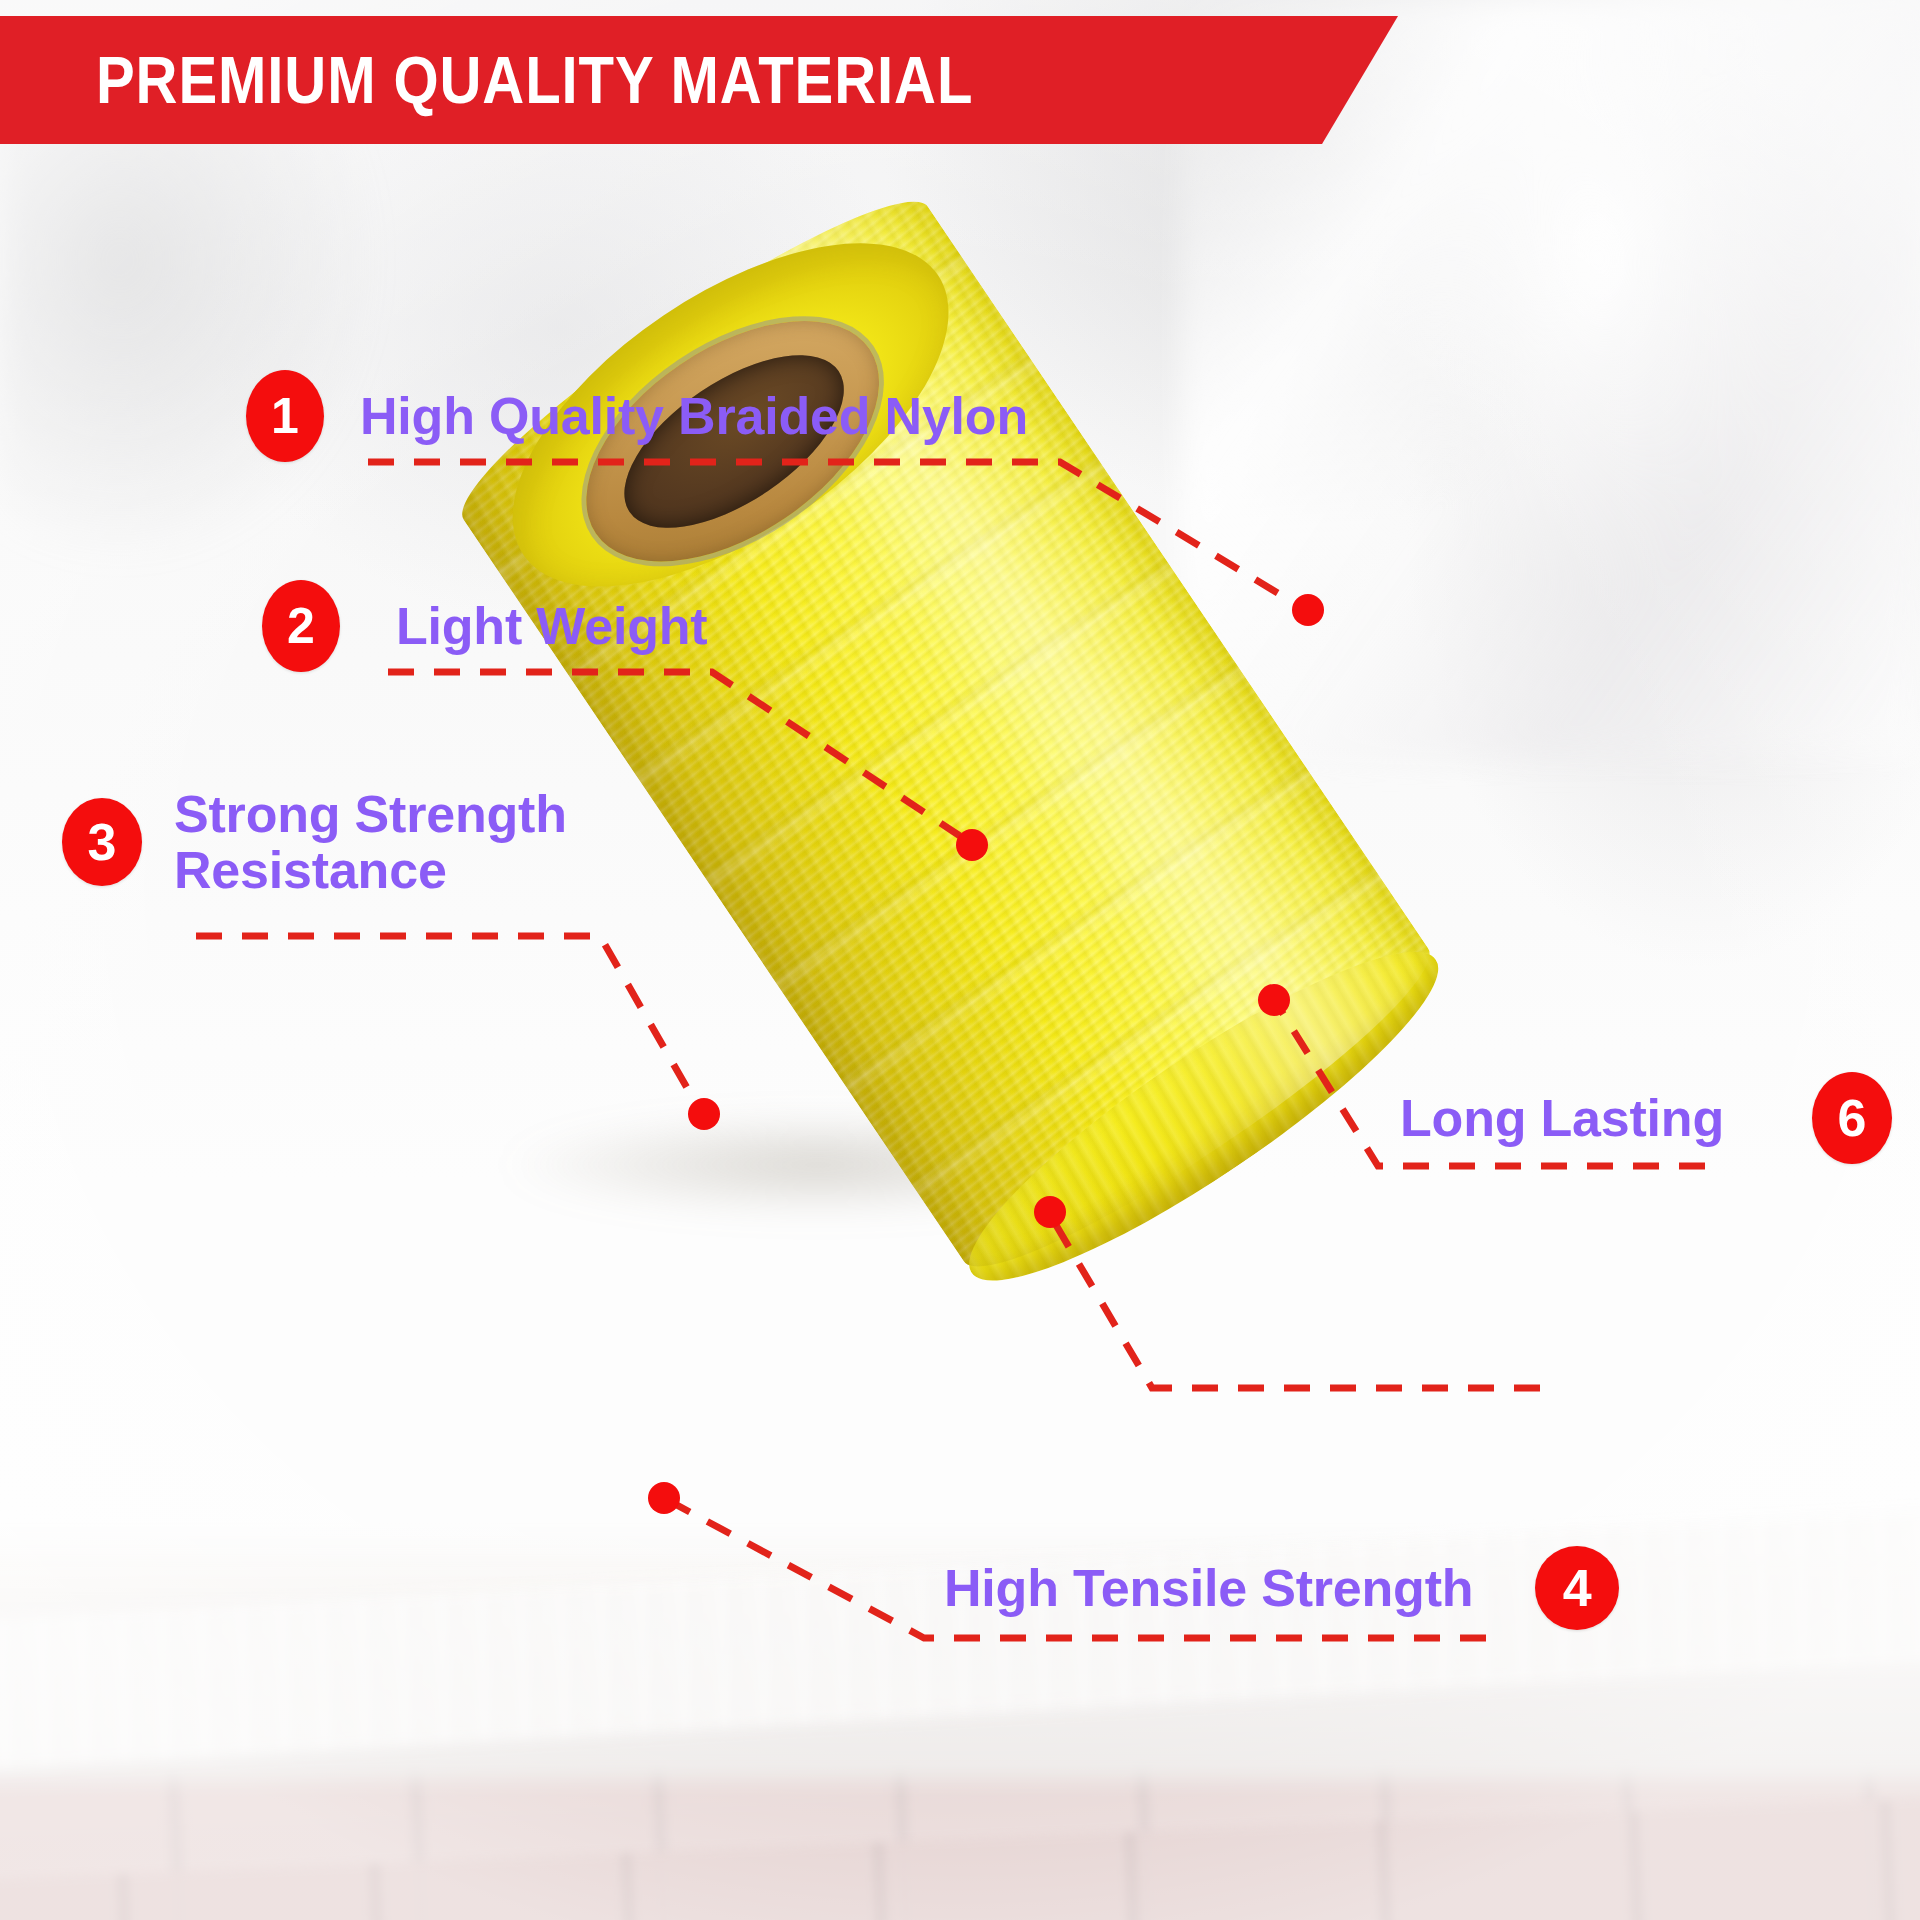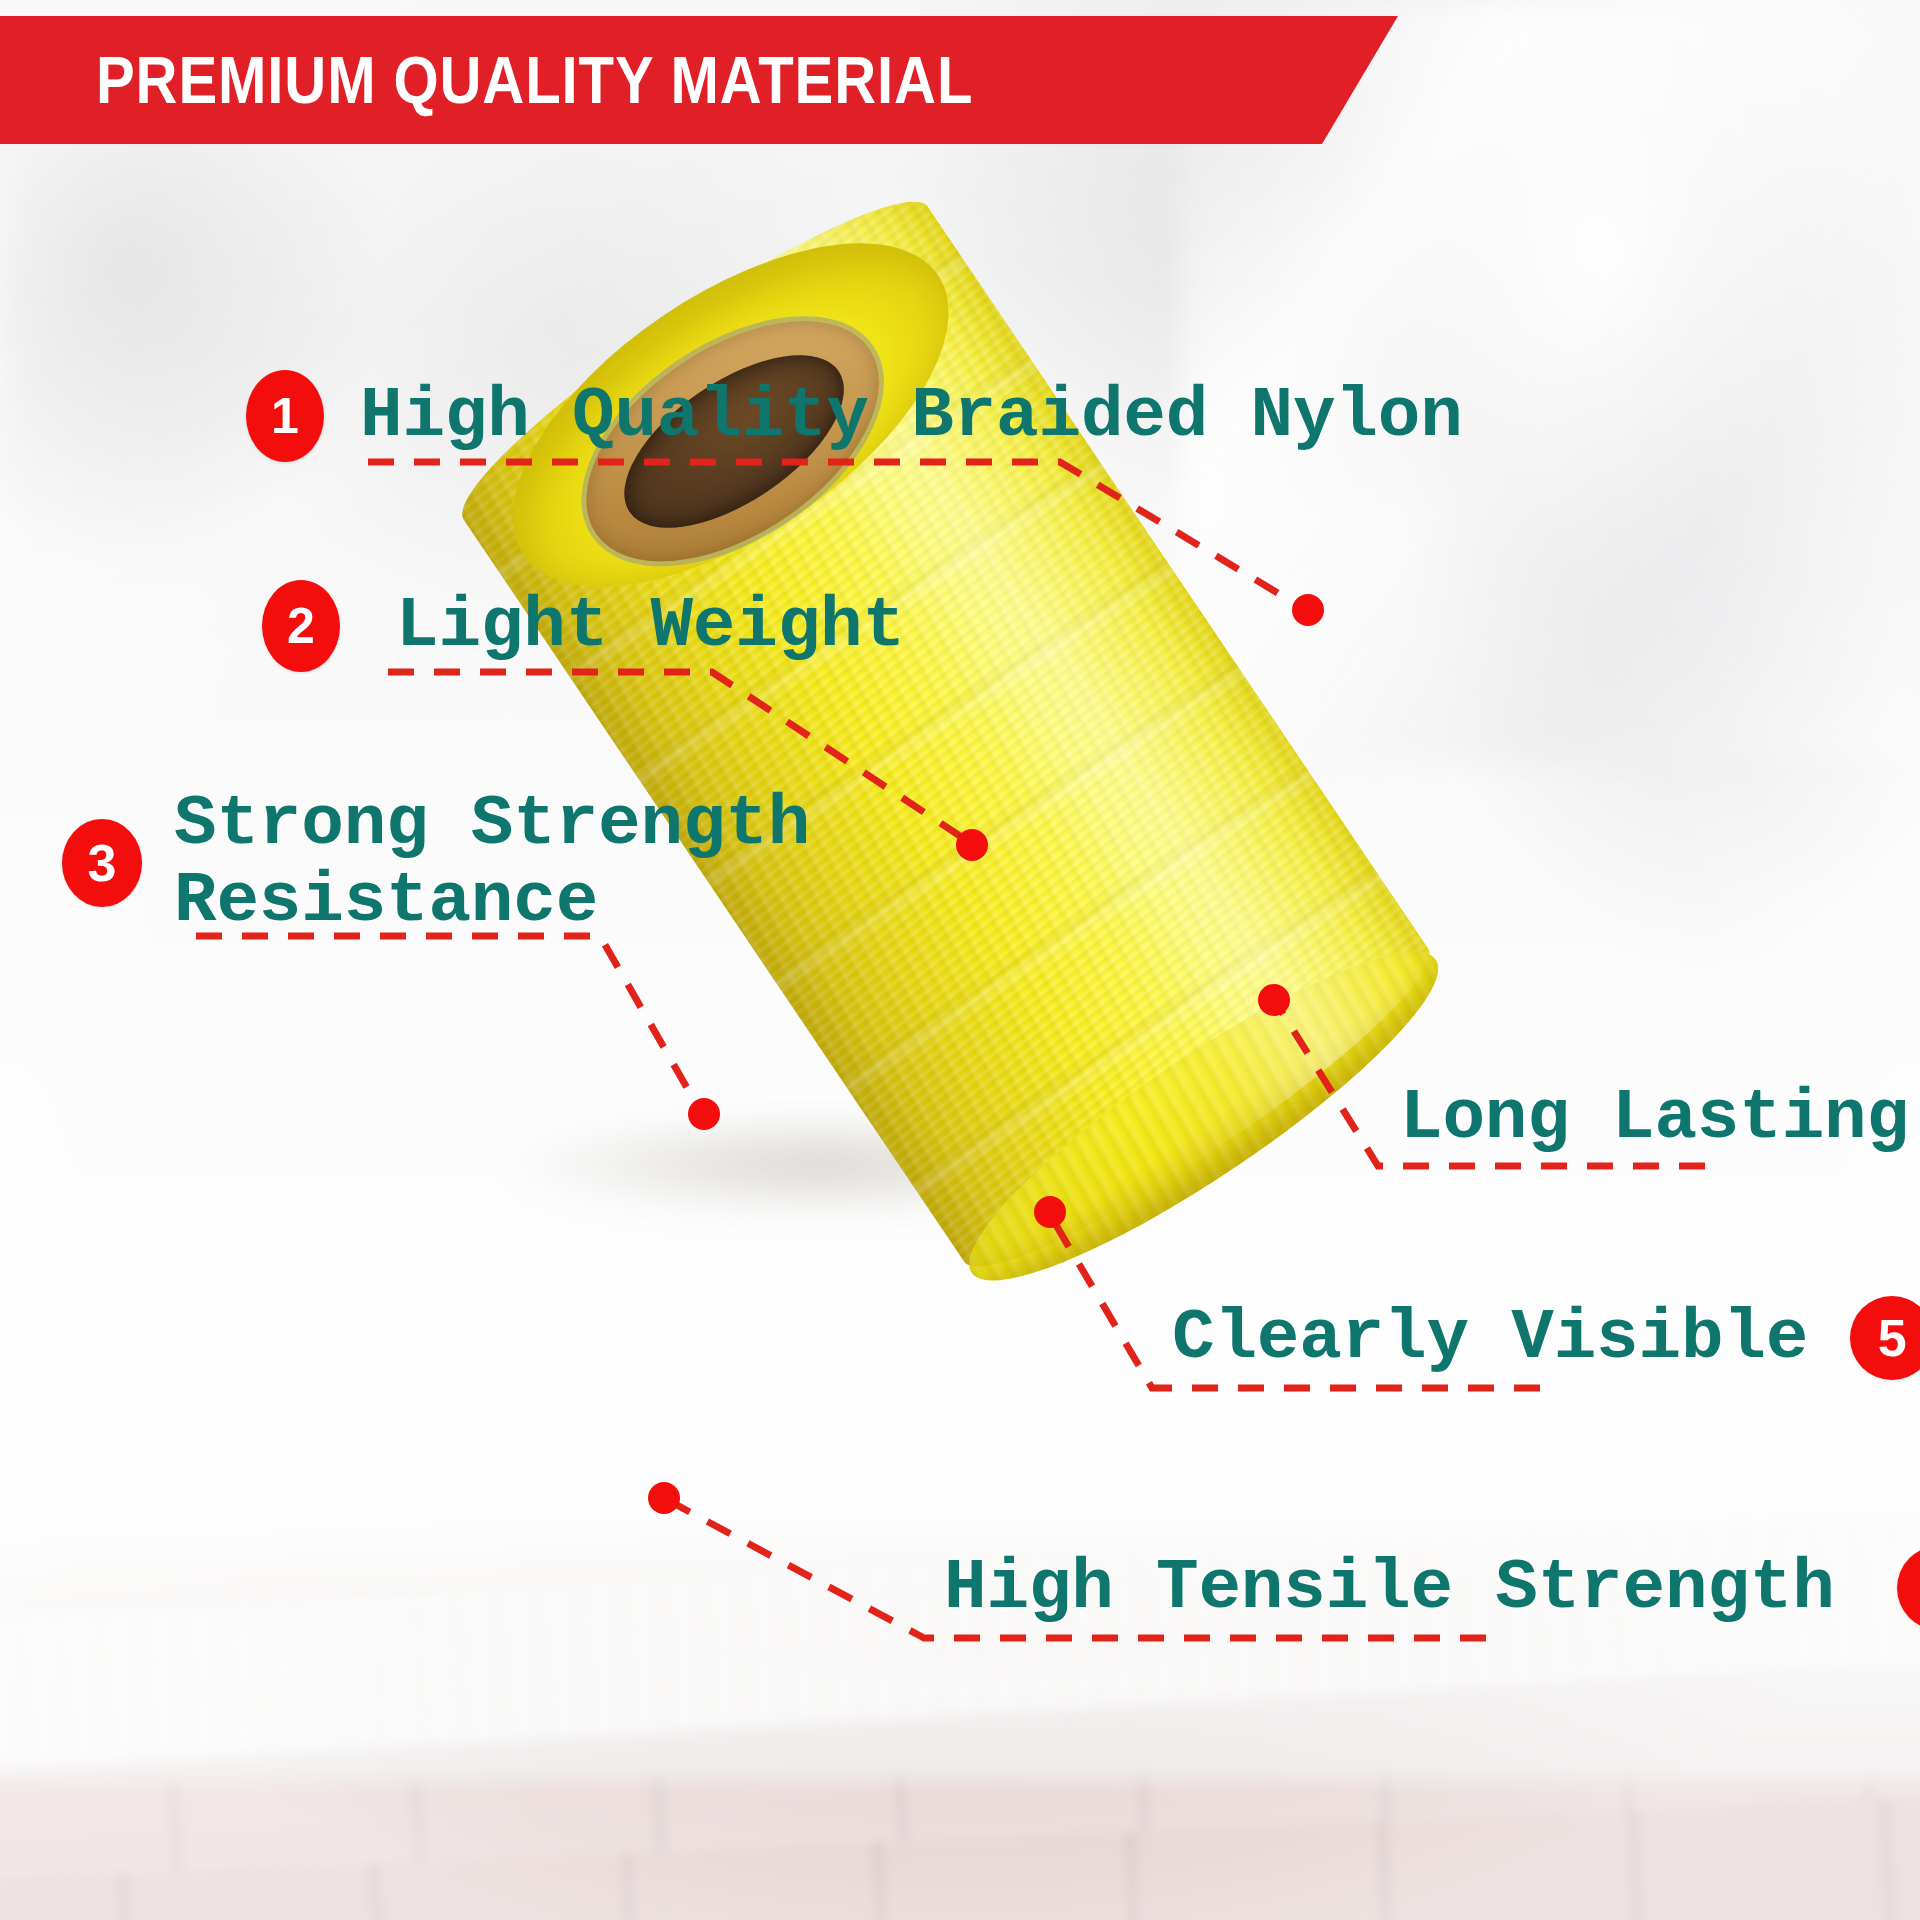--- a/index.html
+++ b/index.html
@@ -188,27 +188,26 @@
     background:#f40d0d;
     color:#fff;
     display:flex;align-items:center;justify-content:center;
     font-weight:700;
     line-height:1;
     box-shadow:0 1px 3px rgba(0,0,0,0.12);
   }
   .badge-lg{width:78px;height:92px;font-size:50px;}
   .badge-rd{width:84px;height:84px;font-size:52px;}
   .label{
-    color:#0f766e;
+    color:#8b5cf6;
     font-weight:700;
-    font-size:71px;
+    font-size:52px;
     line-height:1.08;
     white-space:nowrap;
     letter-spacing:-0.2px;
-    font-family:Liberation Mono, monospace;
   }
 
   .leader{position:absolute;pointer-events:none;}
 </style>
 </head>
 <body>
 
 <div id="stage">
 
   <div class="bg-layer">
@@ -288,26 +287,20 @@
     </div>
   </div>
 
   <div class="callout" style="left:1400px;top:1072px;gap:48px;">
     <div class="label">Long Lasting</div>
     <div class="badge badge-rd" style="margin-left:40px;width:80px;height:92px;">
       <span>6</span>
     </div>
   </div>
 
-  <div class="callout" style="left:1172px;top:1296px;">
-    <div class="label">Clearly Visible</div>
-    <div class="badge badge-rd" style="margin-left:42px;">
-      <span>5</span>
-    </div>
-  </div>
 
   <div class="callout" style="left:944px;top:1546px;gap:20px;">
     <div class="label">High Tensile Strength</div>
     <div class="badge badge-rd" style="margin-left:42px;">
       <span>4</span>
     </div>
   </div>
 
 </div>
 

